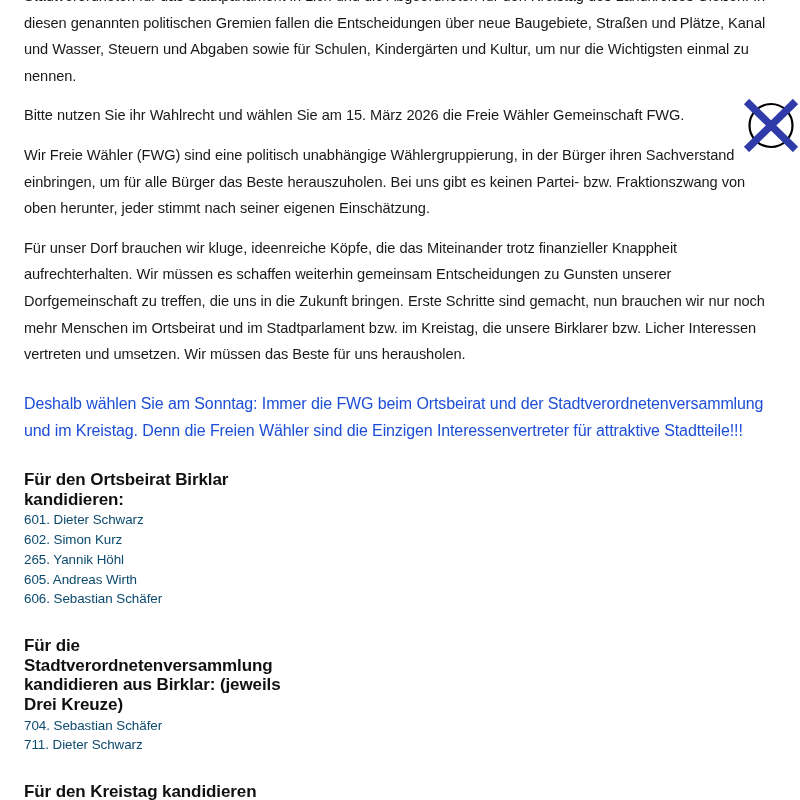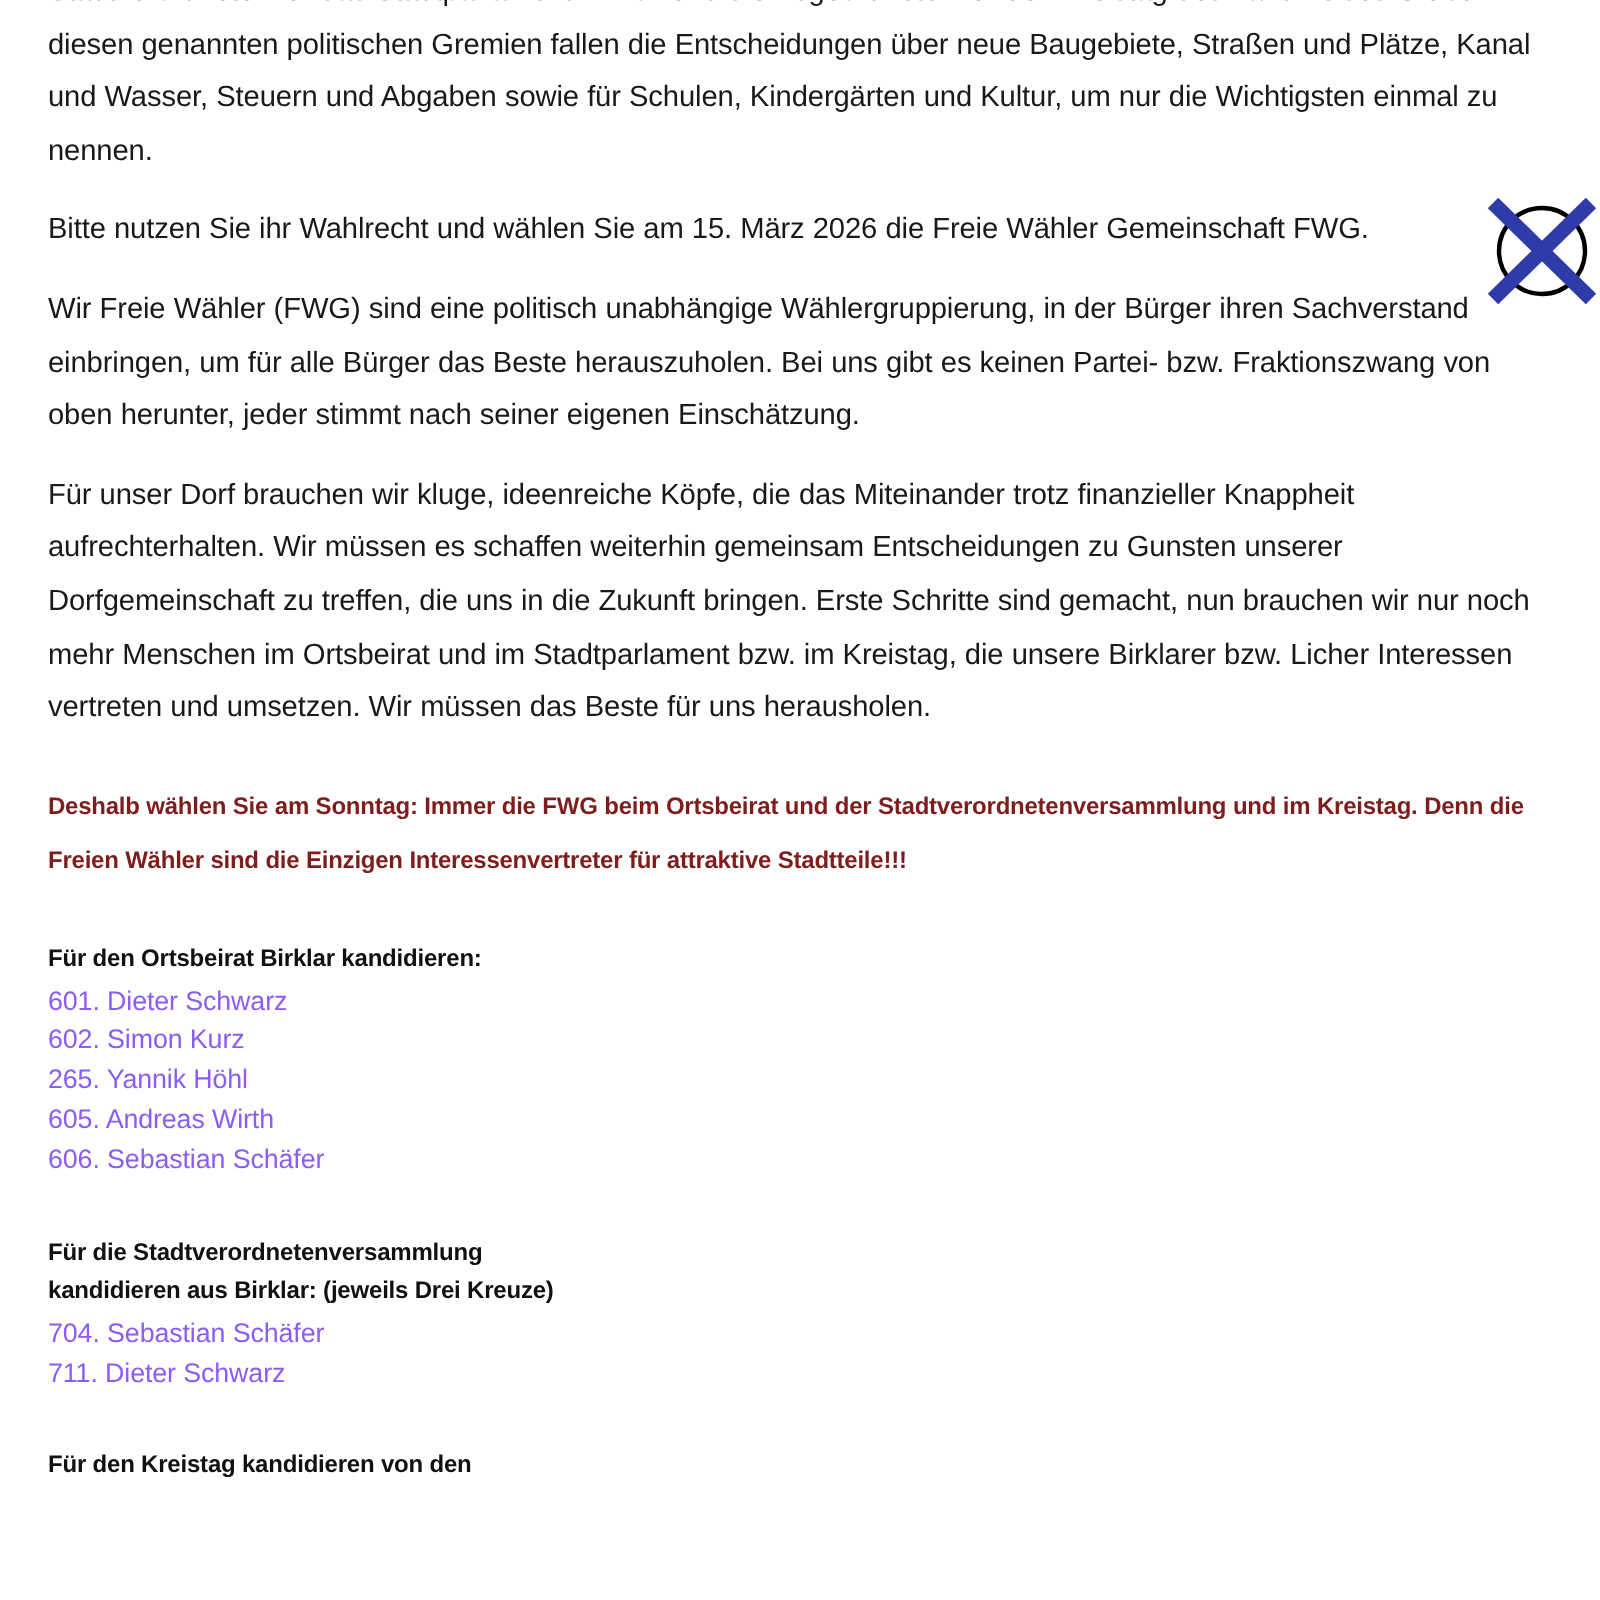--- a/index.html
+++ b/index.html
@@ -42,69 +42,69 @@
     color: #191919;
     word-spacing: 0.1px;
   }
 
   
   .para.clipped-top {
     margin-top: -17px;
   }
 
   .para.bold-call {
-    font-weight: 700;
-    font-size: 12px;
+    font-weight: 400;
+    font-size: 16px;
     line-height: 27px;
     letter-spacing: -0.12px;
     margin-top: 22px;
     margin-bottom: 6px;
-    color: #7f1d1d;
+    color: #1d4ed8;
   }
 
   
   .lower {
     position: absolute;
     left: 0;
     top: 470px;
     width: 800px;
     height: 330px;
   }
 
   .cand-col {
     position: absolute;
     left: 24px;
     top: 0;
     width: 262px;
   }
 
   .cand-heading {
     font-weight: 700;
-    font-size: 12px;
+    font-size: 17px;
     line-height: 19.6px;
     letter-spacing: -0.1px;
     color: #111111;
     margin: 0 0 1px 0;
   }
 
   .cand-heading.gap {
     margin-top: 27px;
   }
 
   .cand-list {
     list-style: none;
     margin: 0;
     padding: 0;
   }
 
   .cand-list li {
     font-size: 13.4px;
     line-height: 19.8px;
     letter-spacing: -0.05px;
-    color: #8b5cf6;
+    color: #0c4a6e;
     white-space: nowrap;
   }
 
   .cand-num { }
   .cand-name { }
 
   
   .ballot-cross {
     position: absolute;
     left: 743px;

